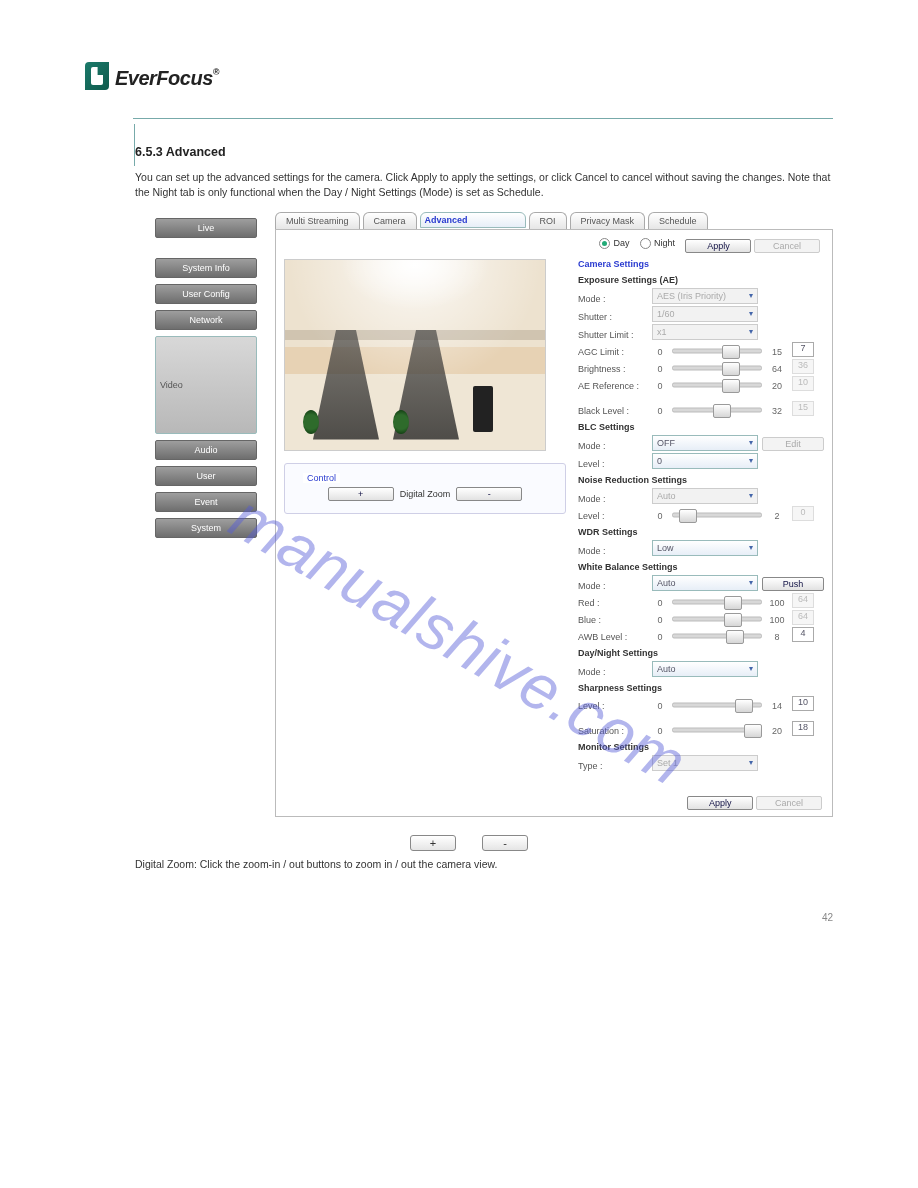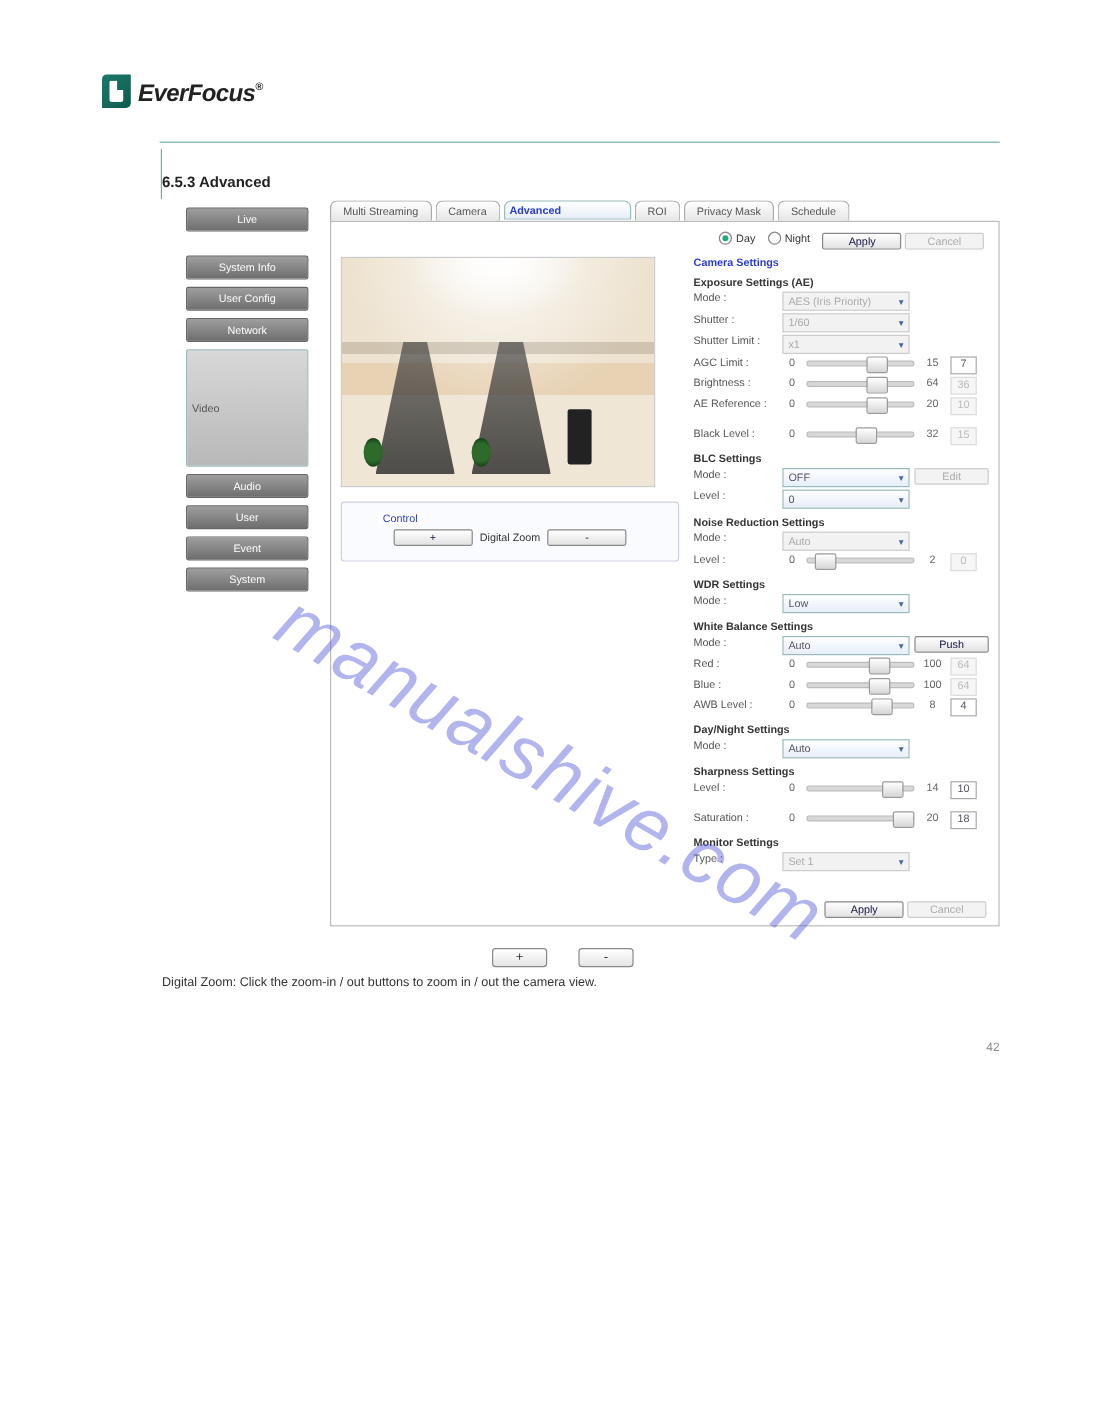--- a/index.html
+++ b/index.html
@@ -50,28 +50,28 @@
   .stair.s1 { left:28px; }
   .stair.s2 { left:108px; }
   .kiosk { position:absolute; right:52px; bottom:18px; width:20px; height:46px; background:#222; border-radius:2px; }
   .rail  { position:absolute; top:70px; left:0; right:0; height:10px; background:rgba(80,60,40,.18); }
   .ceiling { position:absolute; top:0; left:50%; transform:translateX(-50%); width:150px; height:50px;
              background: radial-gradient(ellipse at 50% 10%, #fff, rgba(255,255,255,0) 70%); }
   .plant { position:absolute; bottom:16px; width:16px; height:24px; background:radial-gradient(circle,#2e6b2b 50%,#174517 80%); border-radius:50%; }
   .plant.p1{ left:18px;} .plant.p2{ left:108px;}
   
   .control-box { margin-top:12px; border:1px solid #cfcfe6; border-radius:3px; padding:8px 10px 12px; background:#fafbff; width:260px; }
-  .control-legend { color:#2a3bd0; font-size:9px; margin:-14px 0 4px 20px; background:#fff; padding:0 4px; display:inline-block; }
+  .control-legend { color:#2a3bd0; font-size:9px; margin:-14px 0 4px 8px; background:#fff; padding:0 4px; display:inline-block; }
   .ctrl-row { display:flex; align-items:center; justify-content:center; gap:6px; font-size:9px; }
   .mini { width:22px; text-align:center; }
   
   .settings { flex:1; font-size:9px; }
   .settings .grp-title-blue { color:#2a3bd0; font-weight:bold; margin-bottom:3px; }
   .settings .legend { font-weight:bold; margin:6px 0 3px; }
-  .srow { display:flex; align-items:flex-start; gap:4px; margin:2px 0; }
+  .srow { display:flex; align-items:flex-end; gap:4px; margin:2px 0; }
   .lbl { width:70px; color:#555; }
   .sel { flex:0 0 96px; height:14px; border:1px solid #9bb; background:linear-gradient(#fff,#e7eef7); font-size:9px; display:flex; align-items:center; justify-content:space-between; padding:0 4px; color:#556; }
   .sel.dis { color:#aaa; border-color:#ccc; background:#f2f2f2; }
   .sel .chev { color:#46a; font-size:8px; }
   .slider { position:relative; width:90px; height:12px; display:flex; align-items:center; }
   .slider:before { content:""; position:absolute; left:0; right:0; top:50%; height:3px; transform:translateY(-50%); background:#d8d8d8; border:1px solid #bbb; border-radius:2px; }
   .thumb { position:absolute; top:0; width:16px; height:12px; background:linear-gradient(#fff,#d6d6d6); border:1px solid #9a9a9a; border-radius:2px; }
   .minv,.maxv { width:16px; text-align:center; color:#666; }
   .maxv { width:22px; }
   .numbox { width:20px; height:13px; border:1px solid #aaa; background:#fff; text-align:center; font-size:9px; color:#556; }
@@ -92,20 +92,21 @@
 <div class="page">
 
 <div class="logo">
   <div class="logo-mark"></div>
   <div class="logo-text"><span>EverFocus</span><sup>®</sup></div>
 </div>
 <hr class="header-rule">
 <div class="header-vert"></div>
 
 <h3 class="sec">6.5.3  Advanced</h3>
+<p class="body-text">You can set up the advanced settings for the camera. Click Apply to apply the settings, or click Cancel to cancel without saving the changes. Note that the Night tab is only functional when the Day / Night Settings (Mode) is set as Schedule.</p>
 
 <div class="shot-wrap">
  <div class="shot">
 
   <div class="sidebar" id="sb">
           <div class="sidebtn">Live</div>
           <div class="sidegap"></div>
           <div class="sidebtn">System Info</div>
           <div class="sidebtn">User Config</div>
           <div class="sidebtn">Network</div>

